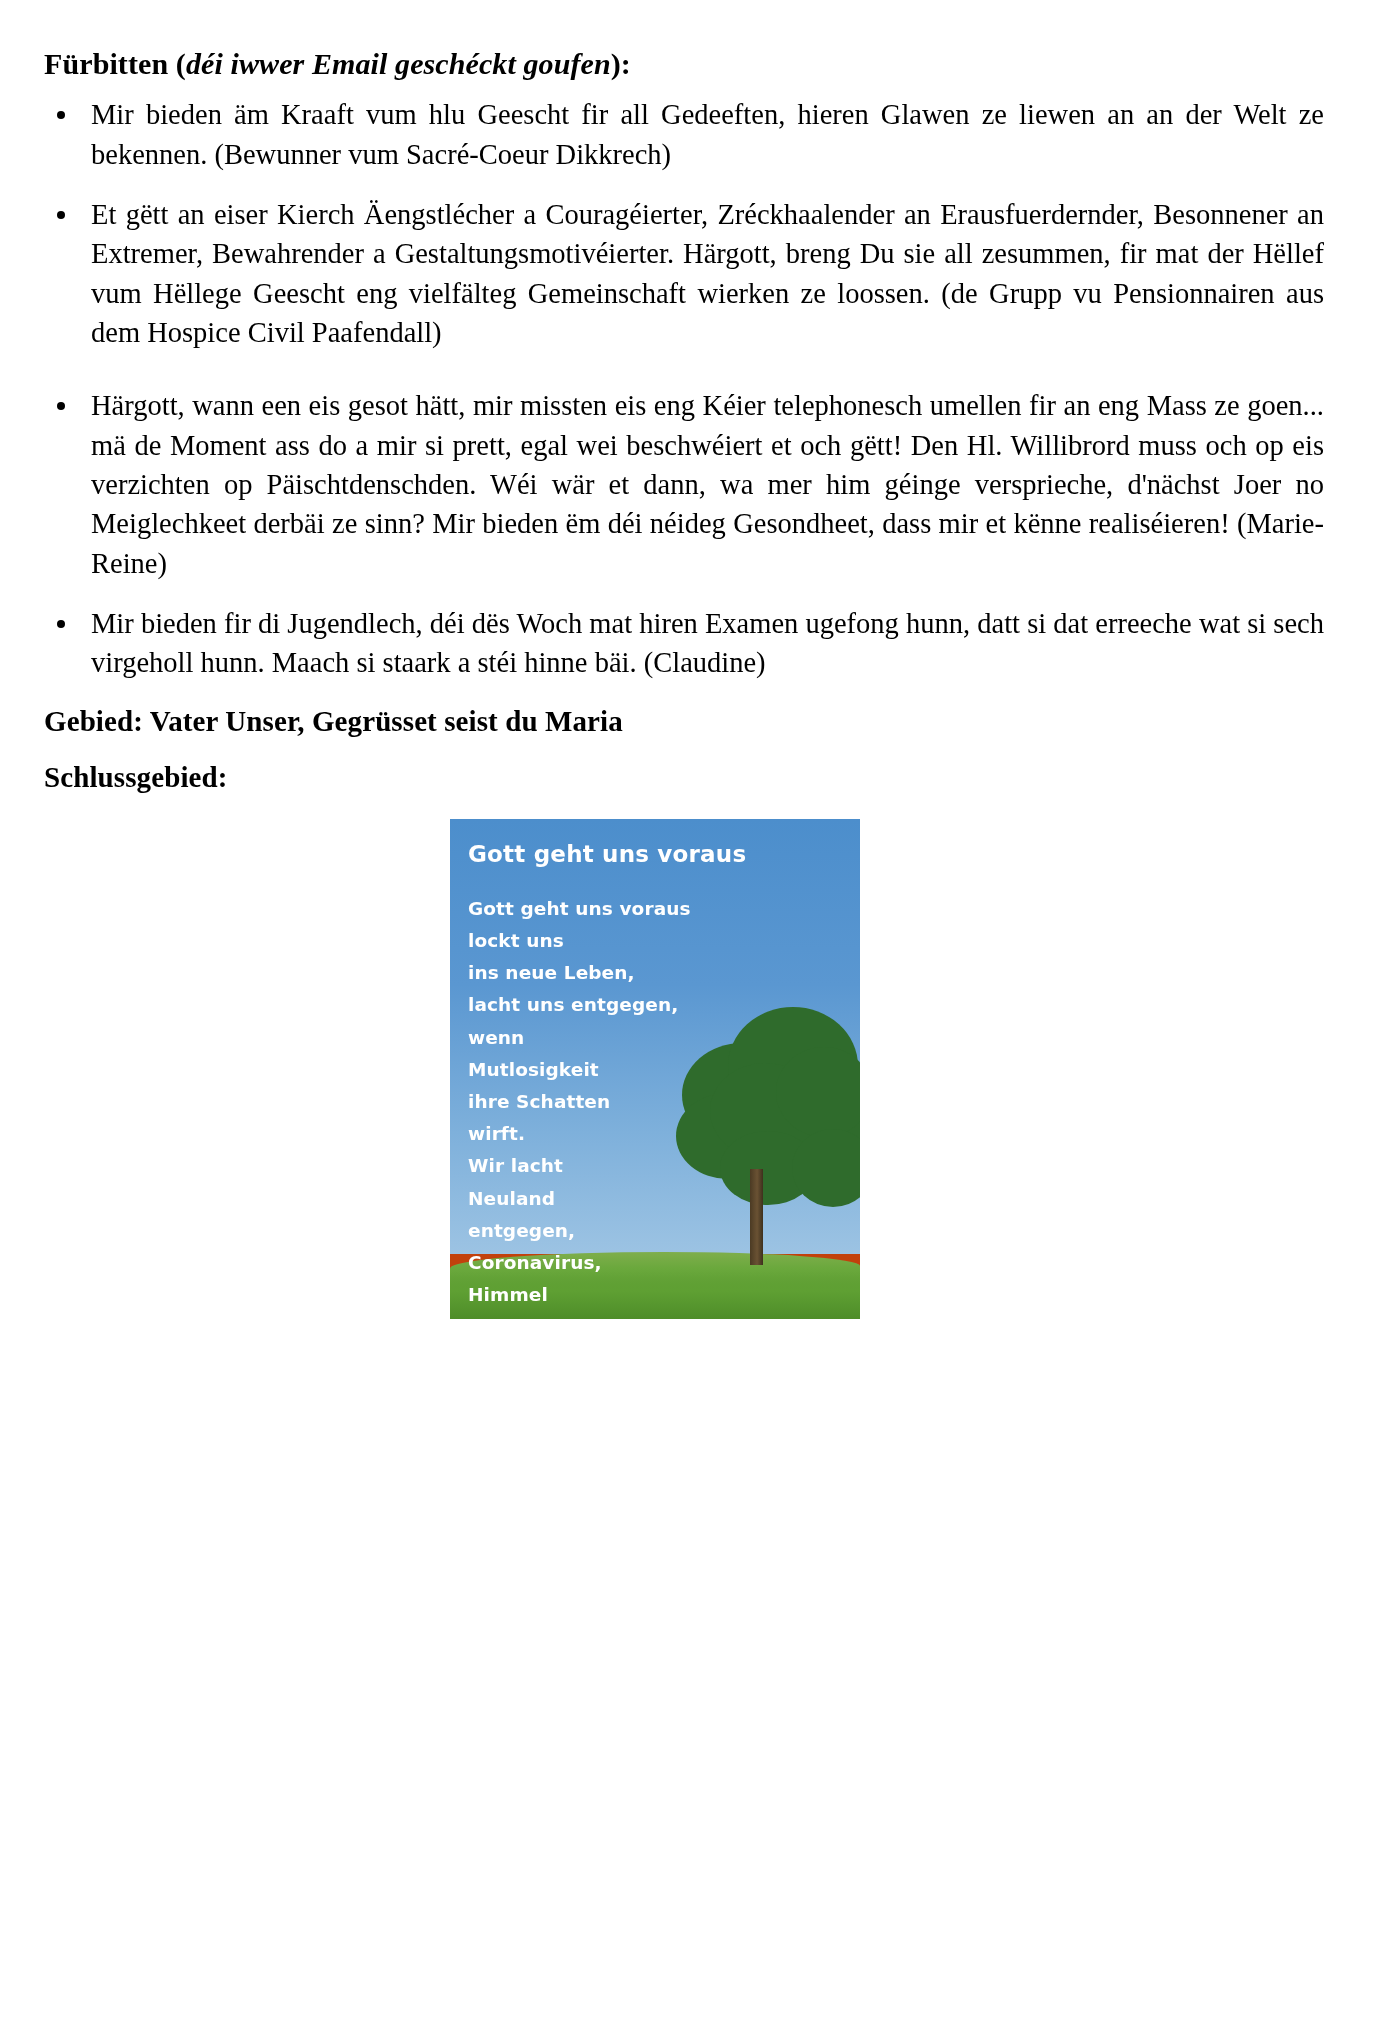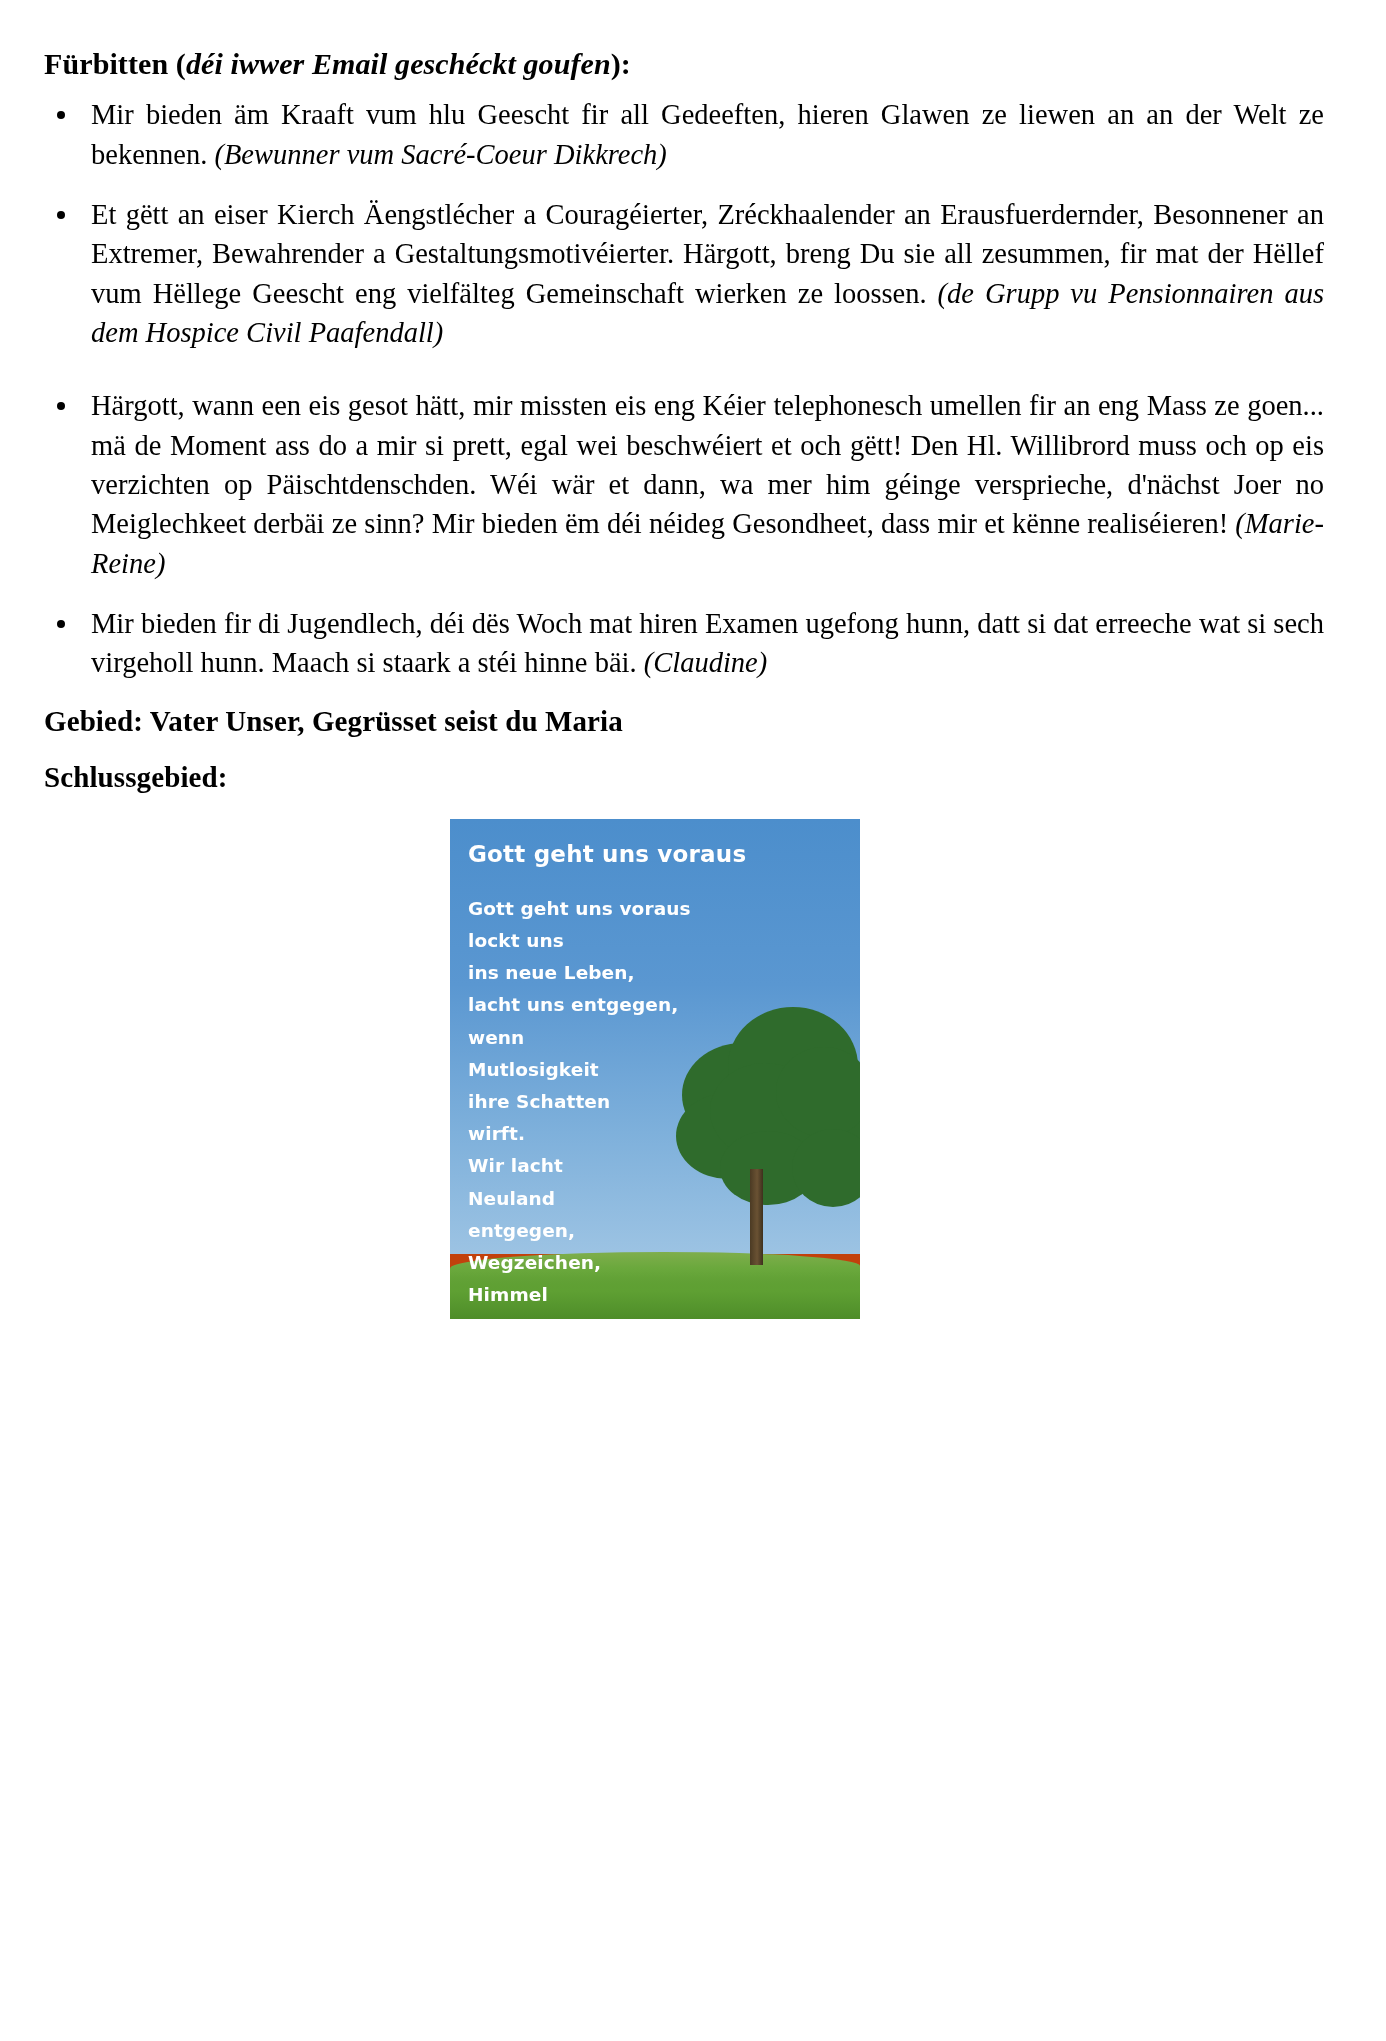--- a/index.html
+++ b/index.html
@@ -60,21 +60,20 @@
     top: 16px;
     width: 8px;
     height: 8px;
     border-radius: 50%;
     background: #000000;
   }
   ul.bullets > li.gap-before {
     margin-top: 34px;
   }
   ul.bullets > li .attrib {
-    font-style: italic;
   }
   ul.bullets > li.all-italic {
     font-style: italic;
     text-align: left;
   }
 
   
   .prayer-line {
     font-size: 29px;
     font-weight: bold;
@@ -212,21 +211,21 @@
           <div>lockt uns</div>
           <div>ins neue Leben,</div>
           <div>lacht uns entgegen,</div>
           <div>wenn</div>
           <div>Mutlosigkeit</div>
           <div>ihre Schatten</div>
           <div>wirft.</div>
           <div>Wir lacht</div>
           <div>Neuland</div>
           <div>entgegen,</div>
-          <div>Wegzeichen,</div>
+          <div>Coronavirus,</div>
           <div>Himmel</div>
           <div>hinter dem</div>
 
         </div>
       </div>
     </div>
   </div>
 
 </div>
 

